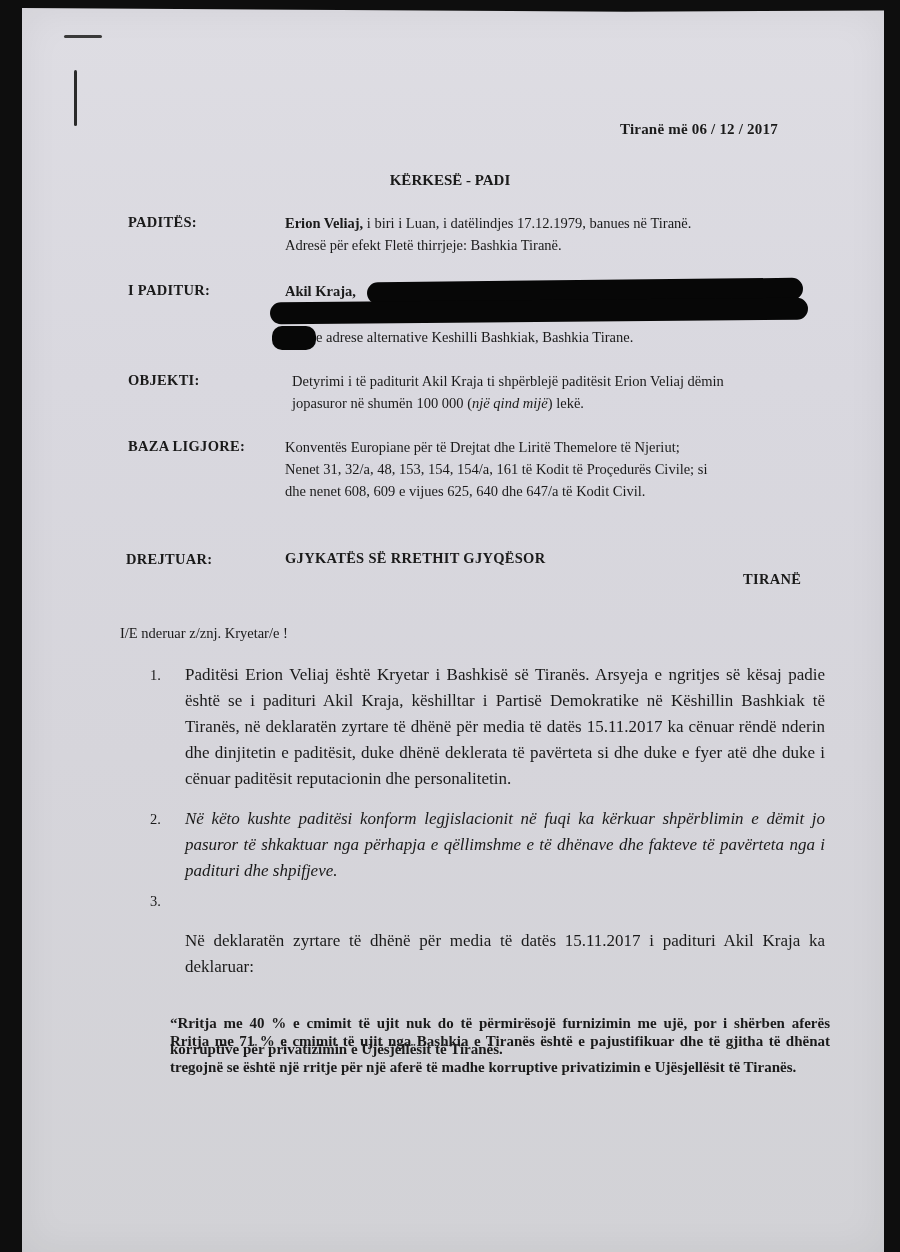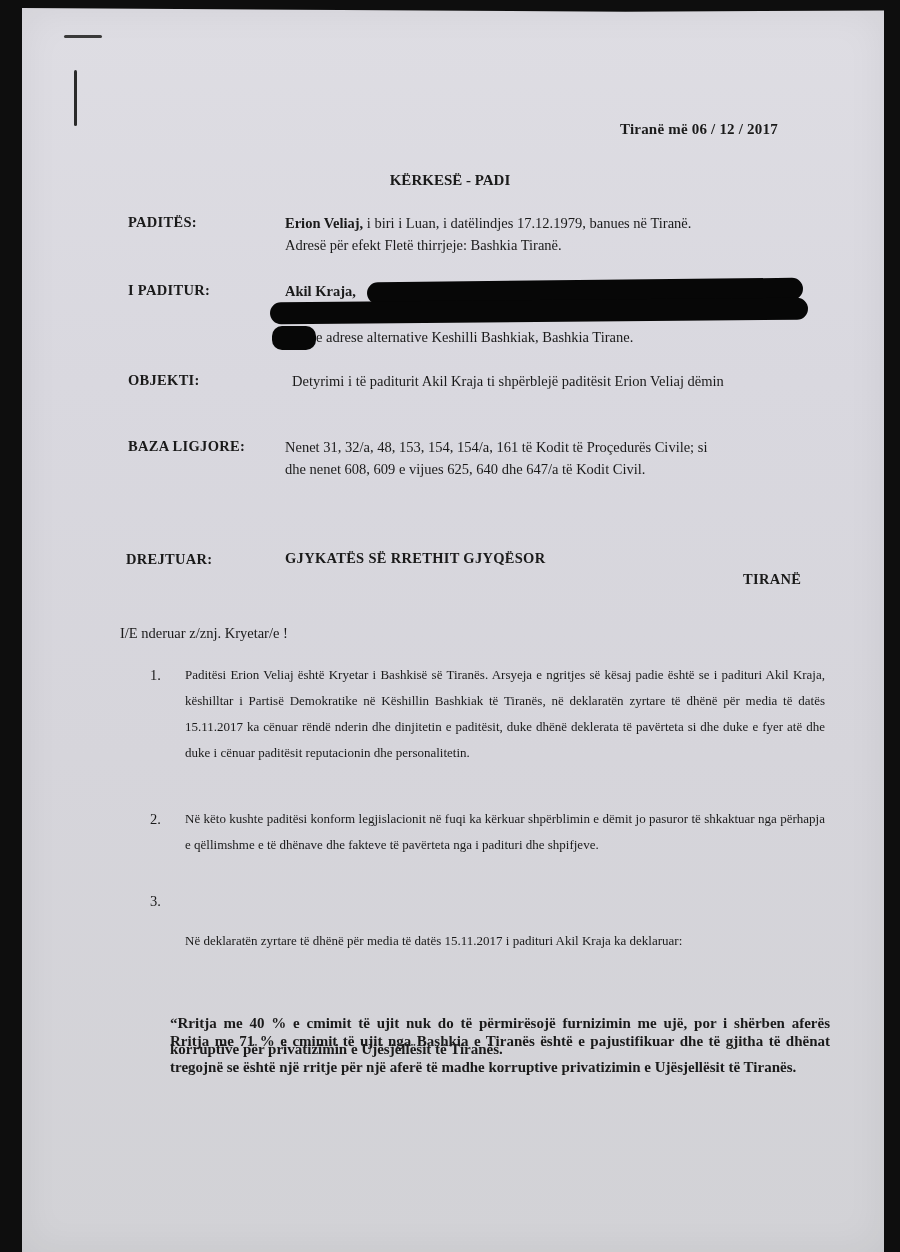--- a/index.html
+++ b/index.html
@@ -62,21 +62,21 @@
     .label {
       font-weight: bold;
       font-size: 14.5px;
       letter-spacing: 0.3px;
     }
     .field {
       font-size: 14.5px;
       line-height: 22px;
     }
     .para {
-      font-size: 13px;
+      font-size: 17px;
       line-height: 26px;
       text-align: justify;
     }
     .quote {
       font-size: 15px;
       font-weight: bold;
       line-height: 26px;
       text-align: justify;
     }
     .num {
@@ -110,37 +110,39 @@
 <div class="abs label" style="left:128px; top:282px;">I PADITUR:</div>
 <div class="abs field bold" style="left:285px; top:280px;">Akil Kraja,</div>
 <div class="redact" style="left:367px; top:280px; width:436px; height:22px; transform:rotate(-0.6deg);"></div>
 <div class="redact" style="left:270px; top:300px; width:538px; height:22px; transform:rotate(-0.5deg);"></div>
 <div class="redact" style="left:272px; top:326px; width:44px; height:24px; border-radius:10px;"></div>
 <div class="abs field" style="left:316px; top:326px;">e adrese alternative Keshilli Bashkiak, Bashkia Tirane.</div>
 
 <div class="abs label" style="left:128px; top:372px;">OBJEKTI:</div>
 <div class="abs field" style="left:285px; top:370px; width:545px;margin-left:7px;">
   <div>Detyrimi i të paditurit Akil Kraja ti shpërblejë paditësit Erion Veliaj dëmin</div>
+  <div><span>jopasuror në shumën 100 000 (</span><span class="ital">një qind mijë</span><span>) lekë.</span></div>
 </div>
 
 <div class="abs label" style="left:128px; top:438px;font-family:Liberation Serif, serif;">BAZA LIGJORE:</div>
 <div class="abs field" style="left:285px; top:436px; width:545px;">
+  <div>Konventës Europiane për të Drejtat dhe Liritë Themelore të  Njeriut;</div>
   <div>Nenet 31, 32/a, 48, 153, 154, 154/a, 161  të Kodit të Proçedurës Civile; si</div>
   <div>dhe nenet 608, 609 e vijues 625, 640 dhe 647/a të Kodit Civil.</div>
 </div>
 
 <div class="abs label" style="left:126px; top:551px;">DREJTUAR:</div>
 <div class="abs label" style="left:285px; top:550px;">GJYKATËS SË RRETHIT GJYQËSOR</div>
 <div class="abs label" style="left:743px; top:571px;">TIRANË</div>
 
 <div class="abs field" style="left:120px; top:622px;">I/E nderuar z/znj. Kryetar/e !</div>
 
 <div class="abs num" style="left:150px; top:662px;">1.</div>
 <div class="abs para" style="left:185px; top:662px; width:640px;">Paditësi Erion Veliaj është Kryetar i Bashkisë së Tiranës. Arsyeja e ngritjes së kësaj padie është se i padituri Akil Kraja, këshilltar i Partisë Demokratike në Këshillin Bashkiak të Tiranës, në deklaratën zyrtare të dhënë për media të datës 15.11.2017 ka cënuar rëndë nderin dhe dinjitetin e paditësit, duke dhënë deklerata të pavërteta si dhe duke e fyer atë dhe duke i cënuar paditësit reputacionin dhe personalitetin.</div>
 
 <div class="abs num" style="left:150px; top:806px;">2.</div>
-<div class="abs para" style="left:185px; top:806px; width:640px;">Në këto kushte paditësi konform legjislacionit në fuqi ka kërkuar shpërblimin e dëmit jo pasuror të shkaktuar nga përhapja e qëllimshme e të dhënave dhe fakteve të pavërteta nga i padituri dhe shpifjeve.</div>
+<div class="abs para" style="left:185px; top:806px; width:640px;font-style:italic;">Në këto kushte paditësi konform legjislacionit në fuqi ka kërkuar shpërblimin e dëmit jo pasuror të shkaktuar nga përhapja e qëllimshme e të dhënave dhe fakteve të pavërteta nga i padituri dhe shpifjeve.</div>
 
 <div class="abs num" style="left:150px; top:888px;">3.</div>
 <div class="abs para" style="left:185px; top:928px; width:640px;">Në deklaratën zyrtare të dhënë për media të datës 15.11.2017 i padituri Akil Kraja ka deklaruar:</div>
 
 <div class="abs quote" style="left:170px; top:962px; width:660px;margin-top:48px;">“Rritja me 40 % e cmimit të ujit nuk do të përmirësojë furnizimin me ujë, por i shërben aferës korruptive për privatizimin e Ujësjellësit të Tiranës.</div>
 <div class="abs quote" style="left:170px; top:1028px; width:660px;">Rritja me 71 % e cmimit të ujit nga Bashkia e Tiranës është e pajustifikuar dhe të gjitha të dhënat tregojnë se është një rritje për një aferë të madhe korruptive privatizimin e Ujësjellësit të Tiranës.</div>
 
 </body></html>

